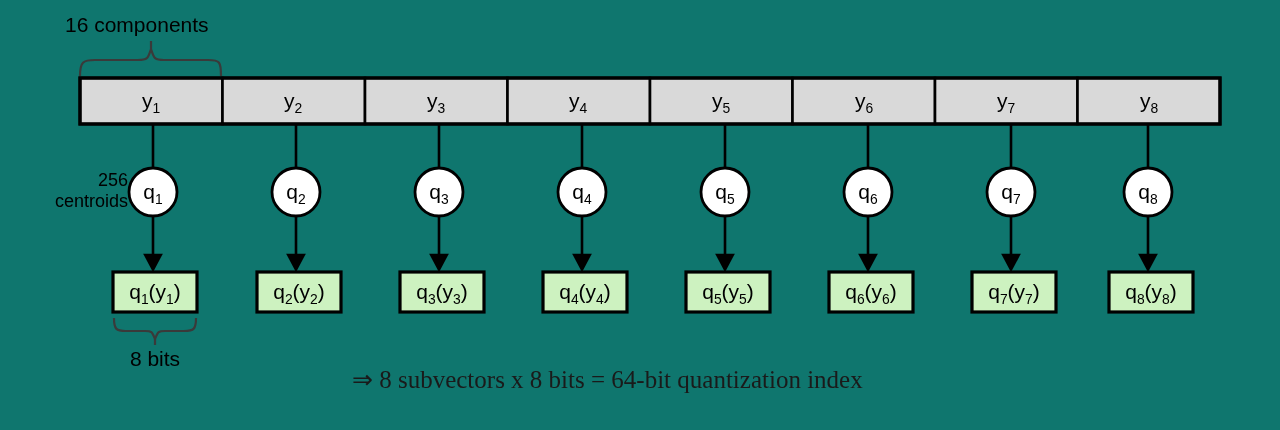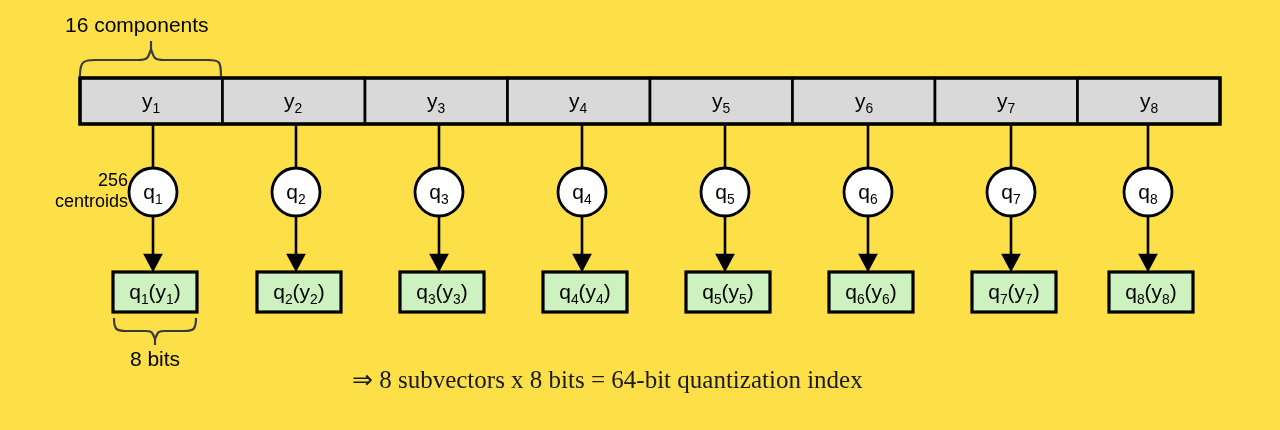--- a/index.html
+++ b/index.html
@@ -8,21 +8,21 @@
     background: #ffffff;
   }
   body {
     font-family: "Liberation Sans", sans-serif;
     color: #000000;
   }
   #canvas {
     position: relative;
     width: 1280px;
     height: 430px;
-    background: #fde047;
+    background: #0f766e;
     overflow: hidden;
   }
   #diagram-svg {
     position: absolute;
     left: 0;
     top: 0;
     width: 1280px;
     height: 430px;
   }
   .lbl-sans {

